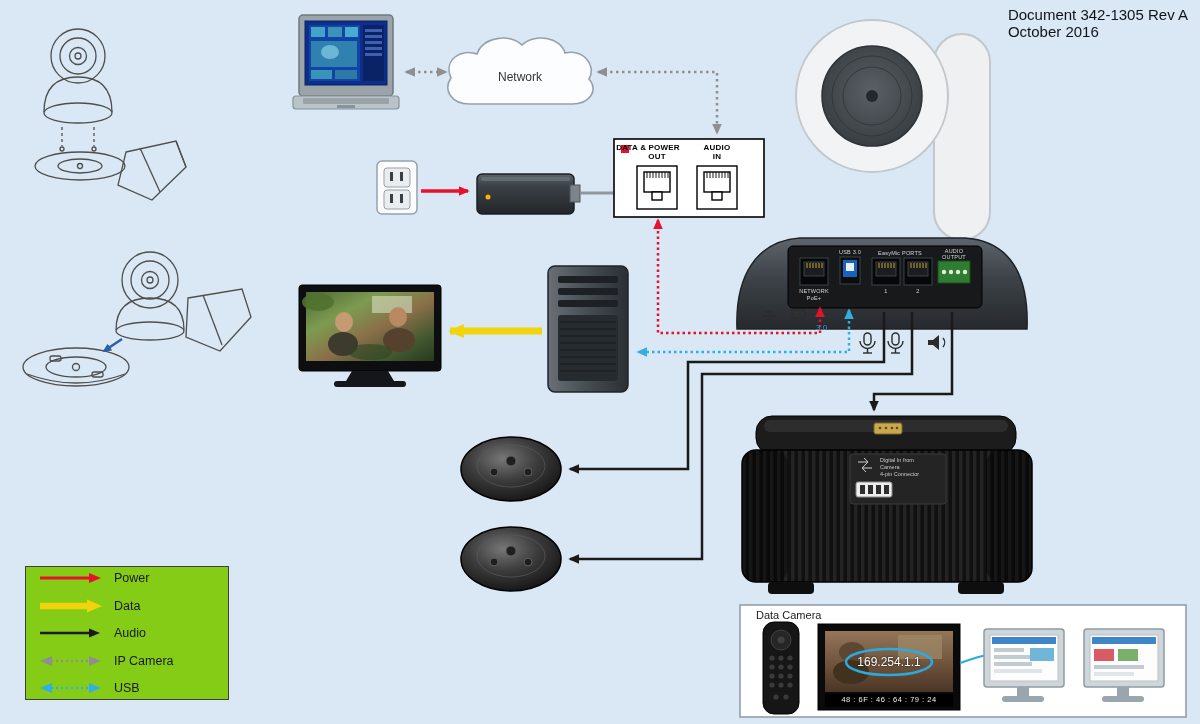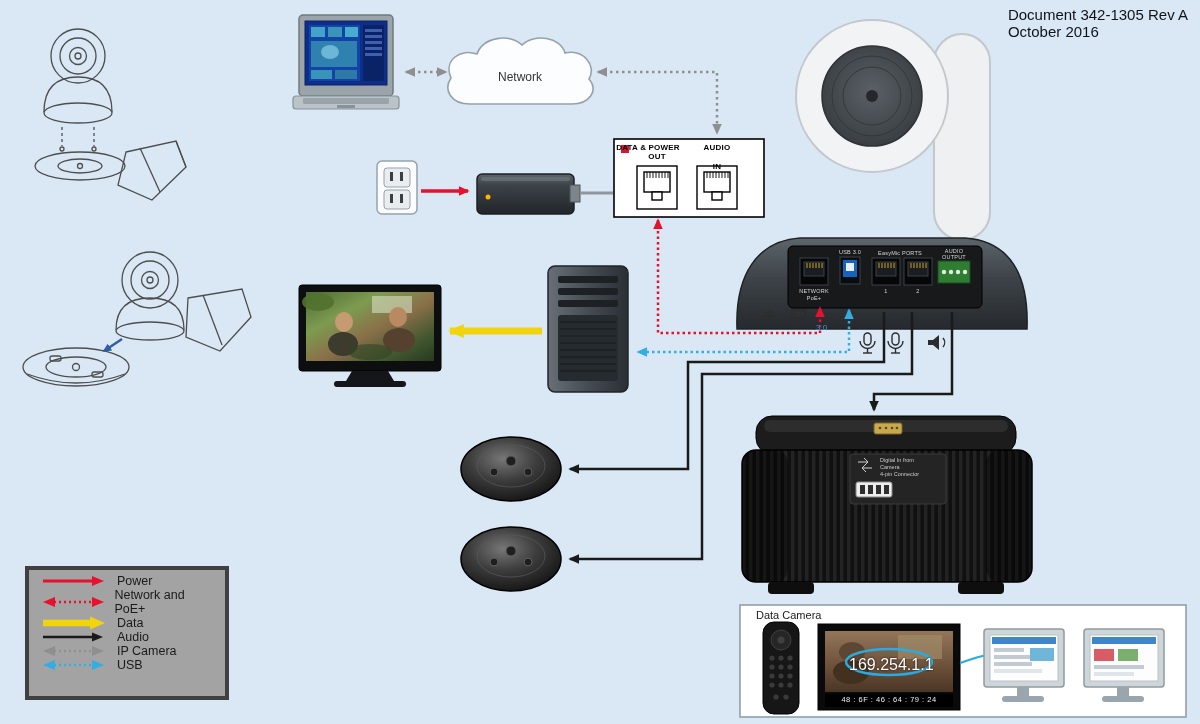--- a/index.html
+++ b/index.html
@@ -7,23 +7,23 @@
   #app{position:relative;width:1200px;height:724px}
   svg.overlay{position:absolute;left:0;top:0;z-index:1}
   .txt{position:absolute;z-index:2;color:#111;line-height:1.15;font-family:"Liberation Sans",sans-serif}
   .doc-text{right:12px;top:6px;text-align:left;font-size:15px;color:#10131c}
   .cloud-label{left:480px;top:71px;width:80px;text-align:center;font-size:12px;color:#333}
   .box-label{font-size:8px;font-weight:bold;text-align:center;color:#000;letter-spacing:0.2px;line-height:9px}
   .panel-label{font-size:5.5px;color:#d5d8da;text-align:center;line-height:6.5px;letter-spacing:0.2px}
   .callout{left:816px;top:323px;font-size:8px;font-weight:normal;color:#2b9cd8}
   .spk-label{left:880px;top:457px;width:62px;font-size:5.5px;line-height:7px;color:#c9c9c9;text-align:left}
   .ds-title{left:756px;top:609px;font-size:11px;color:#1a1a1a}
-  .ds-ip{left:849px;top:656px;width:80px;text-align:center;font-size:16px;color:#ffffff;text-shadow:0 0 2px #000}
+  .ds-ip{left:849px;top:656px;width:80px;text-align:center;font-size:12px;color:#ffffff;text-shadow:0 0 2px #000}
   .ds-mac{left:825px;top:696px;width:128px;text-align:center;font-size:7.5px;color:#efefef;letter-spacing:0.5px}
-  .legend{position:absolute;left:25px;top:566px;width:204px;height:134px;background:#a3a3a3;border:4px solid #404040;display:flex;flex-direction:column;justify-content:flex-start;padding:4px 10px;z-index:3;box-sizing:border-box}
+  .legend{position:absolute;left:25px;top:566px;width:204px;height:134px;background:#84cc16;border:1px solid #404040;display:flex;flex-direction:column;justify-content:space-between;padding:4px 10px;z-index:3;box-sizing:border-box}
   .legend-row{display:flex;align-items:center;gap:10px}
   .legend-label{font-size:12.5px;color:#1a1a1a}
 </style>
 </head>
 <body>
 
 <div id="app">
 
 <svg class="overlay" width="1200" height="724" viewBox="0 0 1200 724">
   <defs>
@@ -424,21 +424,21 @@
 <div class="txt doc-text">
   <div>Document 342-1305 Rev A</div>
   <div>October 2016</div>
 </div>
 
 <div class="txt cloud-label">Network</div>
 
 <div class="txt box-label" style="left:604px;top:143px;width:88px">DATA &amp; POWER</div>
 <div class="txt box-label" style="left:613px;top:152px;width:88px">OUT</div>
 <div class="txt box-label" style="left:695px;top:143px;width:44px">AUDIO</div>
-<div class="txt box-label" style="left:695px;top:162px;width:44px">IN</div>
+<div class="txt box-label" style="left:695px;top:152px;width:44px">IN</div>
 
 <div class="txt panel-label" style="left:828px;top:249px;width:44px">USB 3.0</div>
 <div class="txt panel-label" style="left:794px;top:288px;width:40px">NETWORK</div>
 <div class="txt panel-label" style="left:794px;top:295px;width:40px">PoE+</div>
 <div class="txt panel-label" style="left:864px;top:250px;width:72px">EasyMic PORTS</div>
 <div class="txt panel-label" style="left:878px;top:288px;width:16px">1</div>
 <div class="txt panel-label" style="left:910px;top:288px;width:16px">2</div>
 <div class="txt panel-label" style="left:934px;top:248px;width:40px">AUDIO</div>
 <div class="txt panel-label" style="left:934px;top:254px;width:40px">OUTPUT</div>
 <div class="txt callout">3.0</div>
@@ -453,28 +453,20 @@
 <div class="txt ds-ip">169.254.1.1</div>
 <div class="txt ds-mac">48 : 6F : 46 : 64 : 79 : 24</div>
 
 <div class="legend">
   <div class="legend-row">
     <svg width="68" height="14">
           <line x1="4" y1="7" x2="53" y2="7" stroke="#e8112d" stroke-width="3.2"></line>
           <polygon points="53,2 65,7 53,12" fill="#e8112d"></polygon>
         </svg>
     <span class="legend-label">Power</span>
-  </div>
-  <div class="legend-row">
-    <svg width="68" height="14">
-          <polygon points="16,2 4,7 16,12" fill="#e8112d"></polygon>
-          <line x1="15" y1="7" x2="54" y2="7" stroke="#e8112d" stroke-width="2.6" stroke-dasharray="2 3"></line>
-          <polygon points="53,2 65,7 53,12" fill="#e8112d"></polygon>
-        </svg>
-    <span class="legend-label">Network and PoE+</span>
   </div>
   <div class="legend-row">
     <svg width="68" height="14">
           <line x1="4" y1="7" x2="52" y2="7" stroke="#f2d40e" stroke-width="6.5"></line>
           <polygon points="51,0.5 66,7 51,13.5" fill="#f2d40e"></polygon>
         </svg>
     <span class="legend-label">Data</span>
   </div>
   <div class="legend-row">
     <svg width="68" height="14">

